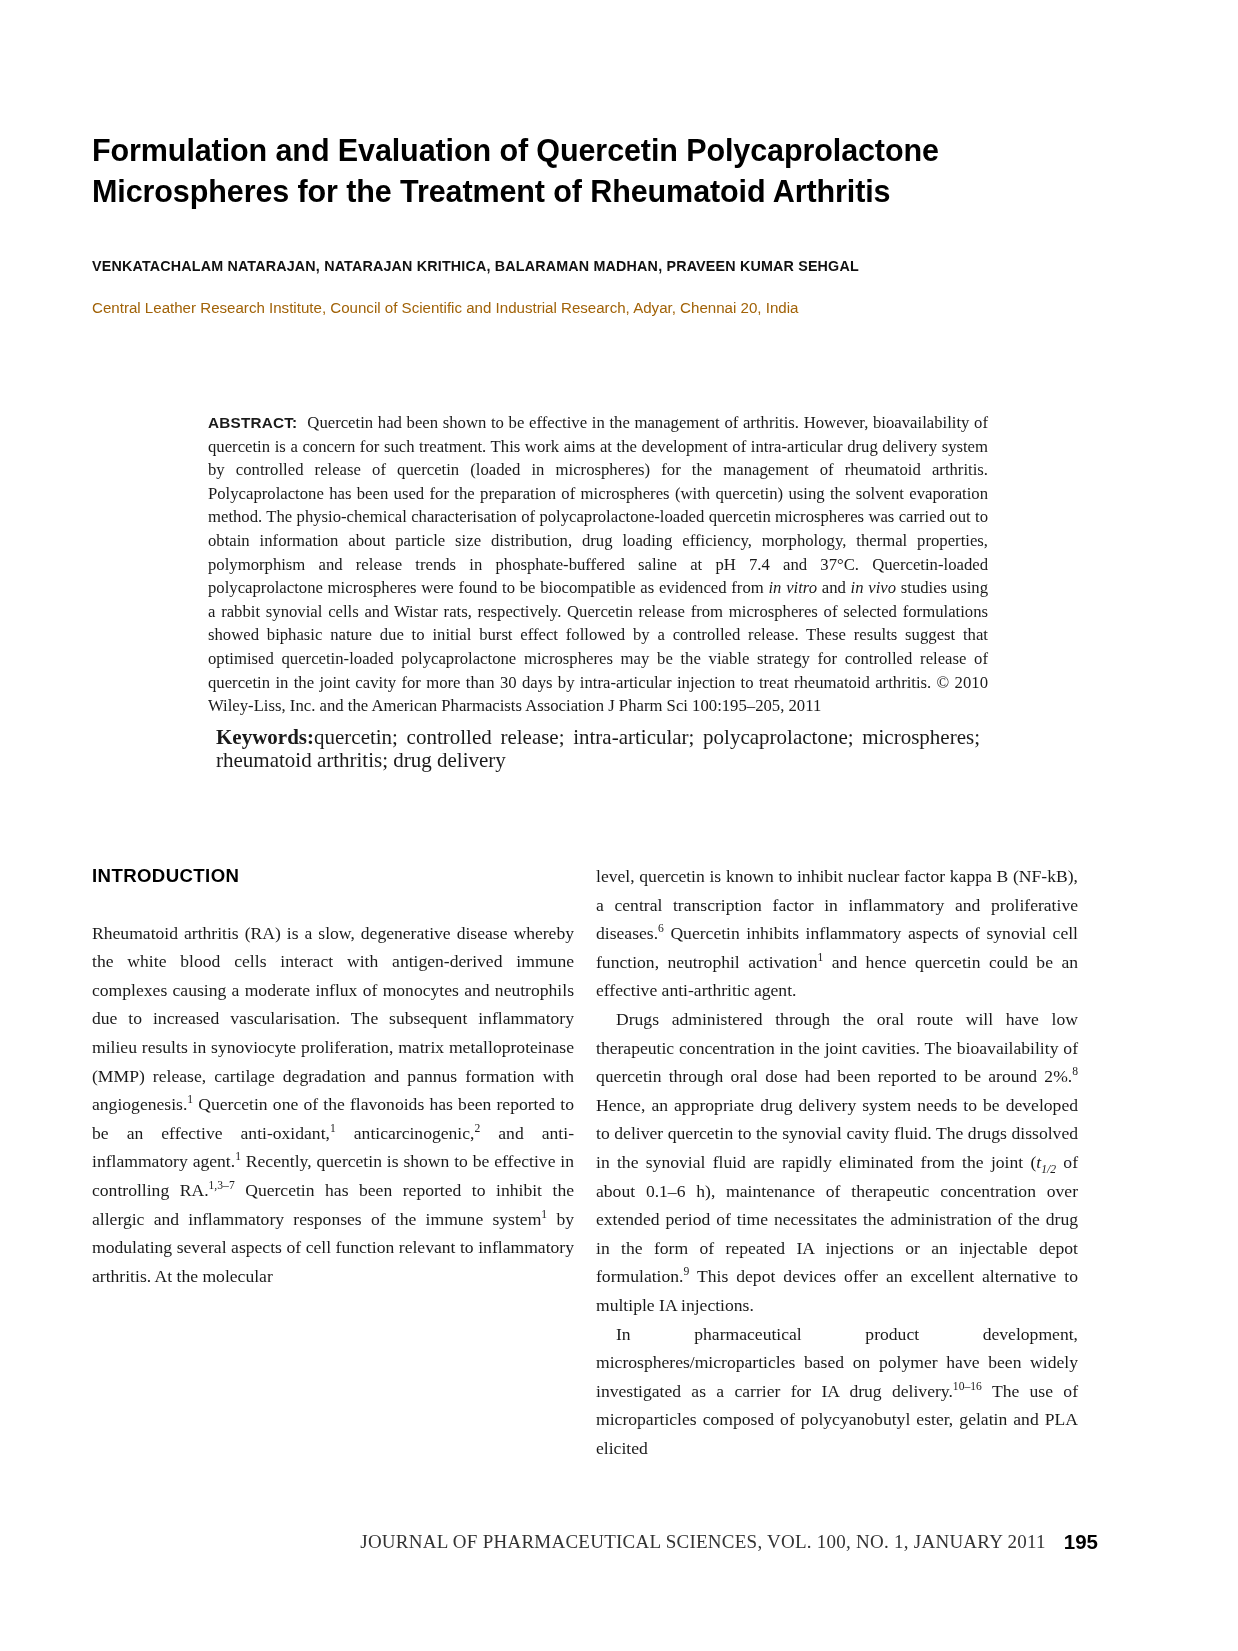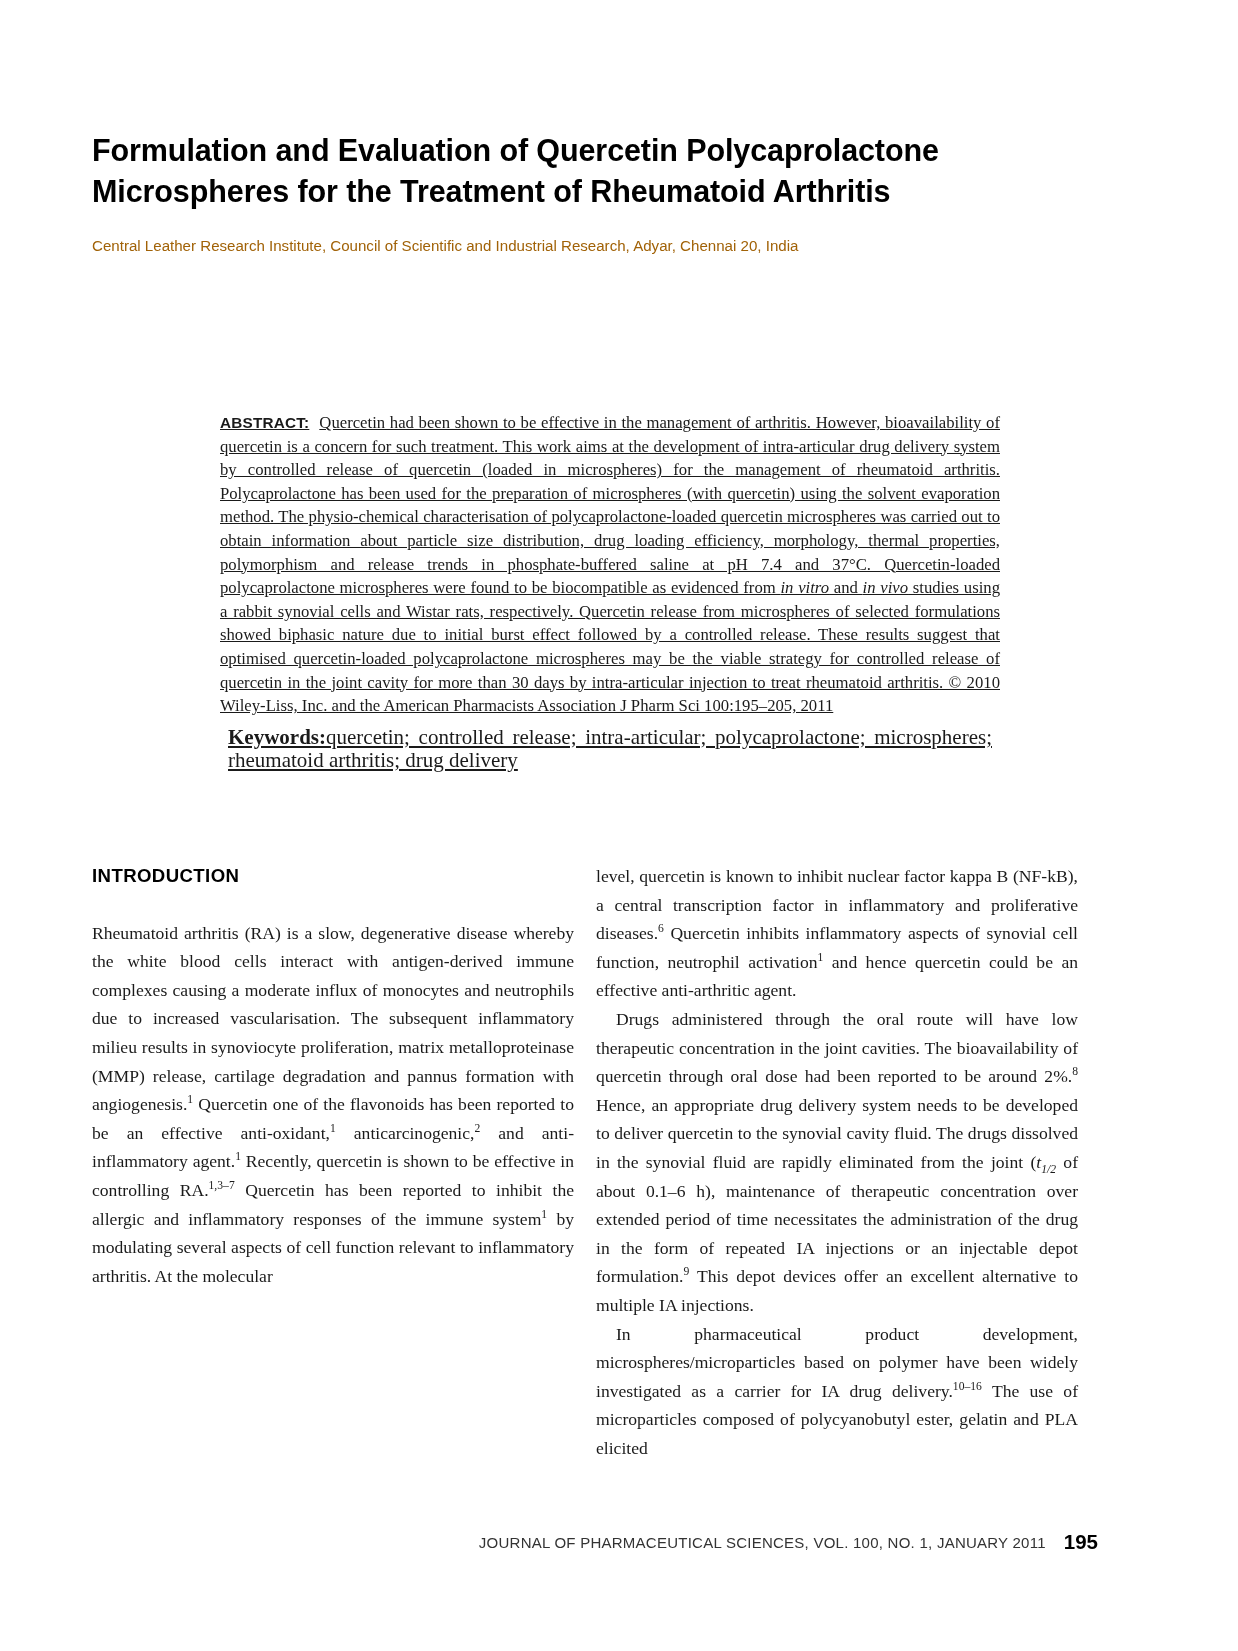--- a/index.html
+++ b/index.html
@@ -62,24 +62,23 @@
     color: #111;
     margin: 0;
     width: 960px;
   }
   .history { padding-top: 33px; }
   .published { padding-top: 20px; }
 
   
   .abstract-wrap {
     position: absolute;
-    left: 128px;
+    left: 116px;
     top: 411px;
     width: 780px;
-    text-decoration: underline;
   }
   .abstract {
     font-size: 16.7px;
     line-height: 23.6px;
     text-align: justify;
     text-justify: inter-word;
     margin: 0;
     hyphens: manual;
   }
   .abstract .lead {
@@ -139,42 +138,43 @@
 
   
   .footer {
     position: absolute;
     left: 0;
     top: 1530px;
     width: 1006px;
     text-align: right;
   }
   .footer .ftxt {
-    font-family: Liberation Sans, sans-serif;
-    font-size: 15px;
+    font-family: Liberation Serif, serif;
+    font-size: 19px;
     letter-spacing: 0.25px;
     color: #333;
     vertical-align: middle;
   }
   .footer .pageno {
     font-family: "Liberation Sans", "DejaVu Sans", sans-serif;
     font-weight: bold;
     font-size: 20.5px;
     color: #000;
     margin-left: 18px;
     vertical-align: middle;
   }
 </style>
 </head>
 <body>
 
 <div class="page">
 
   <h1 class="title">Formulation and Evaluation of Quercetin Polycaprolactone Microspheres for the Treatment of Rheumatoid Arthritis</h1>
 
+  <p class="authors">VENKATACHALAM NATARAJAN, NATARAJAN KRITHICA, BALARAMAN MADHAN, PRAVEEN KUMAR SEHGAL</p>
 
   <p class="affiliation">Central Leather Research Institute, Council of Scientific and Industrial Research, Adyar, Chennai 20, India</p>
 
 
 
   <div class="abstract-wrap">
     <p class="abstract"><span class="lead">ABSTRACT:</span><span class="gap"></span><span>Quercetin had been shown to be effective in the management of arthritis. However, bioavailability of quercetin is a concern for such treatment. This work aims at the development of intra-articular drug delivery system by controlled release of quercetin (loaded in microspheres) for the management of rheumatoid arthritis. Polycaprolactone has been used for the preparation of microspheres (with quercetin) using the solvent evaporation method. The physio-chemical characterisation of polycaprolactone-loaded quercetin microspheres was carried out to obtain information about particle size distribution, drug loading efficiency, morphology, thermal properties, polymorphism and release trends in phosphate-buffered saline at pH 7.4 and 37°C. Quercetin-loaded polycaprolactone microspheres were found to be biocompatible as evidenced from </span><i>in vitro</i><span> and </span><i>in vivo</i><span> studies using a rabbit synovial cells and Wistar rats, respectively. Quercetin release from microspheres of selected formulations showed biphasic nature due to initial burst effect followed by a controlled release. These results suggest that optimised quercetin-loaded polycaprolactone microspheres may be the viable strategy for controlled release of quercetin in the joint cavity for more than 30 days by intra-articular injection to treat rheumatoid arthritis. © 2010 Wiley-Liss, Inc. and the American Pharmacists Association J Pharm Sci 100:195–205, 2011</span></p>
     <p class="keywords"><span class="kw-lead">Keywords:</span><span class="gap"></span><span>quercetin; controlled release; intra-articular; polycaprolactone; microspheres; rheumatoid arthritis; drug delivery</span></p>
   </div>
 

